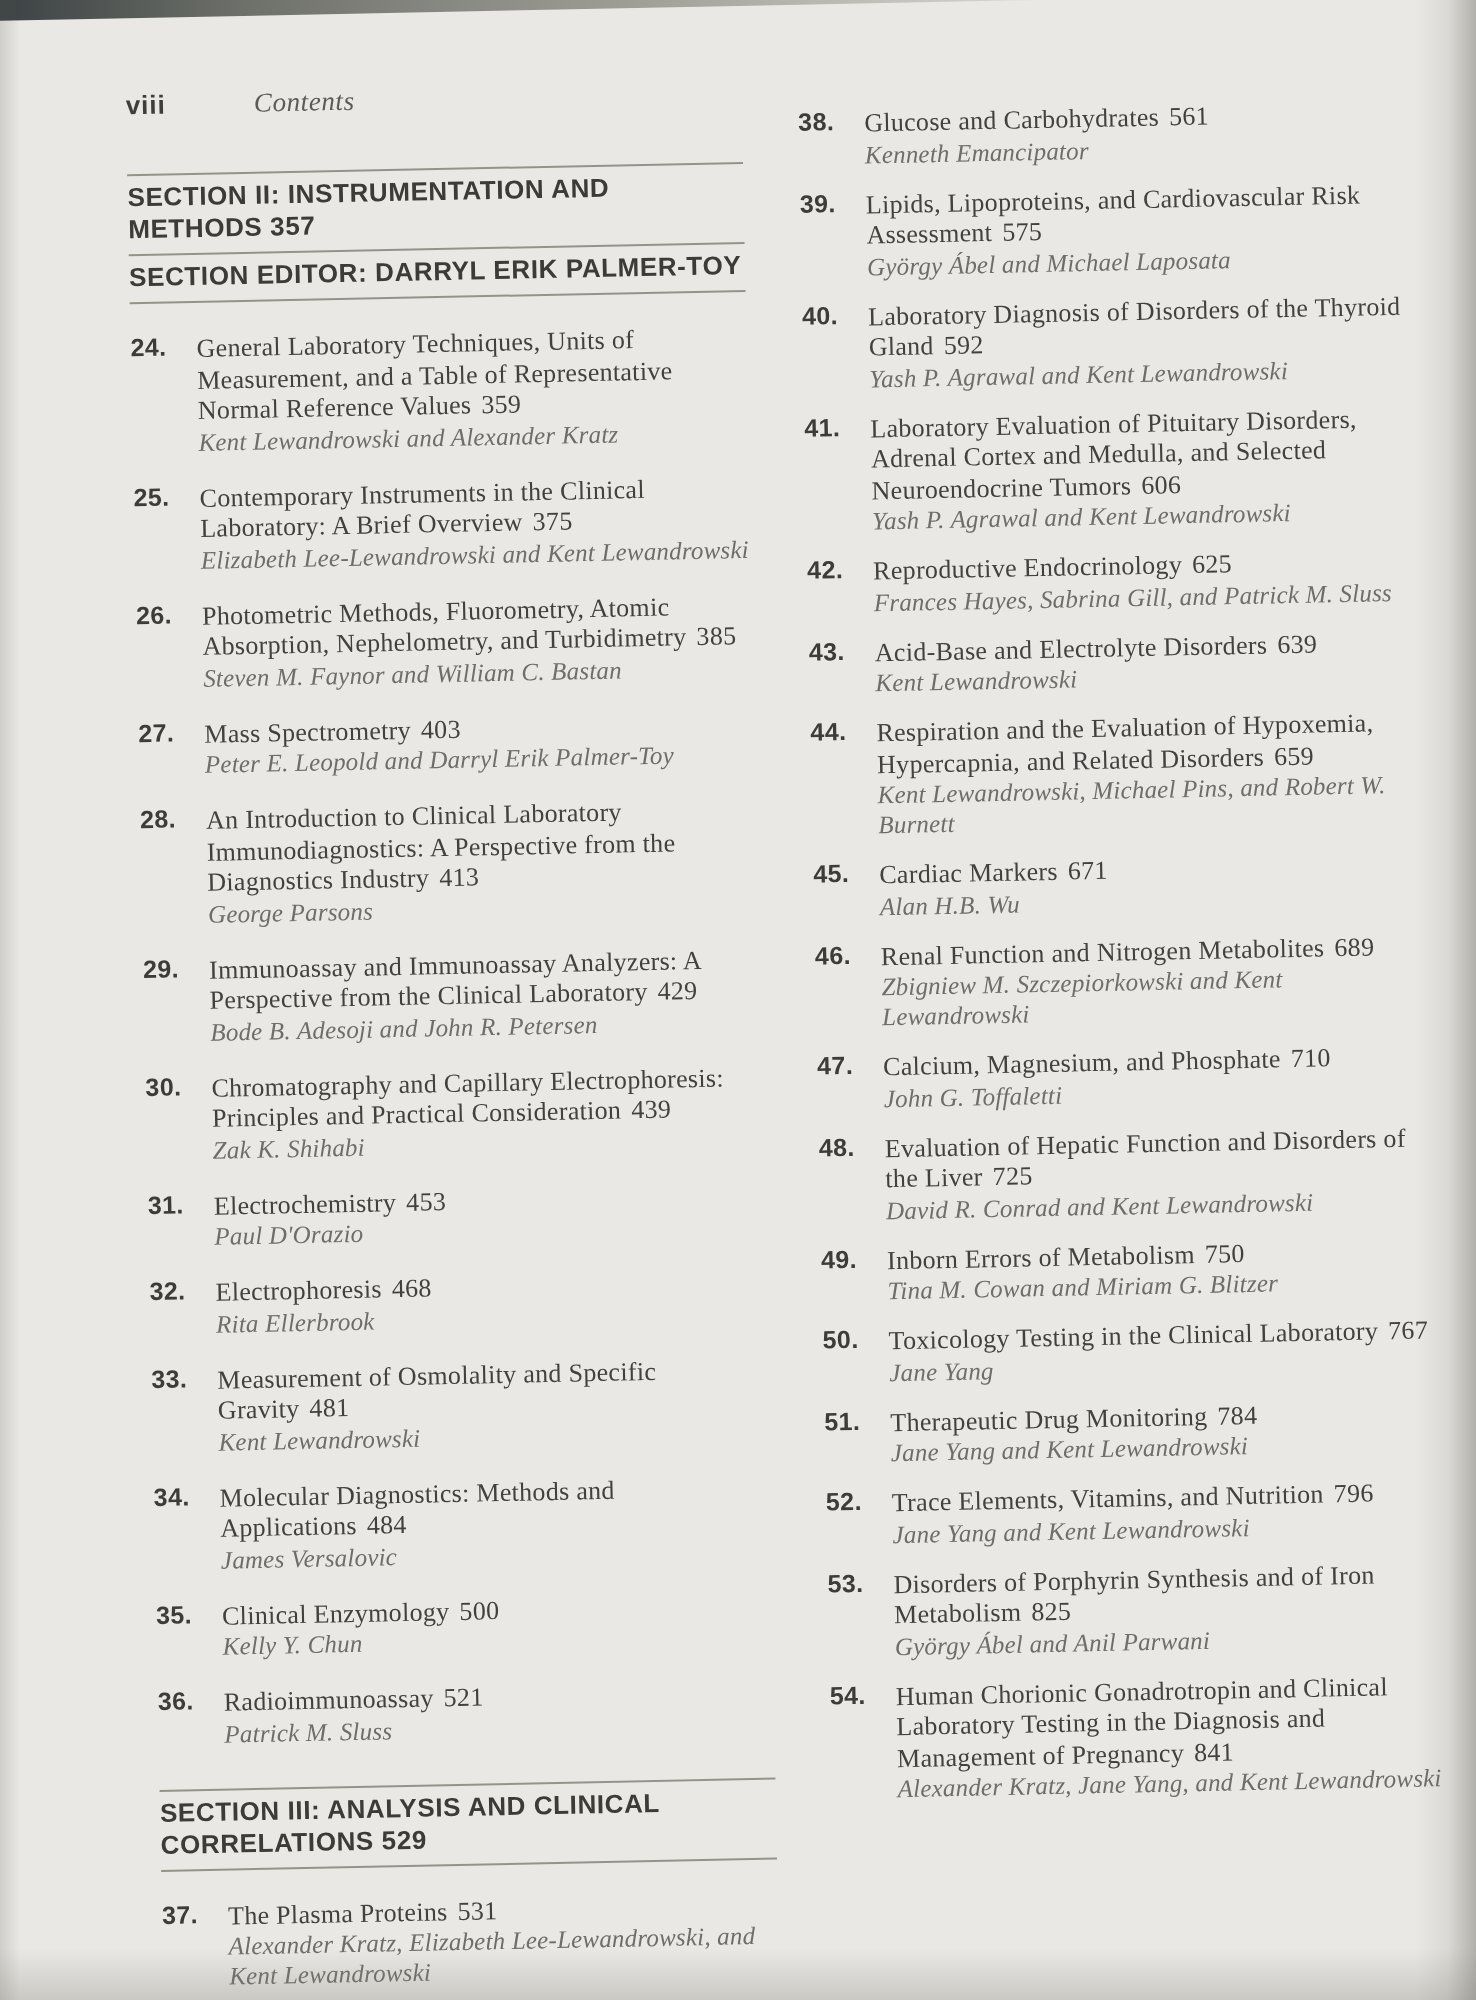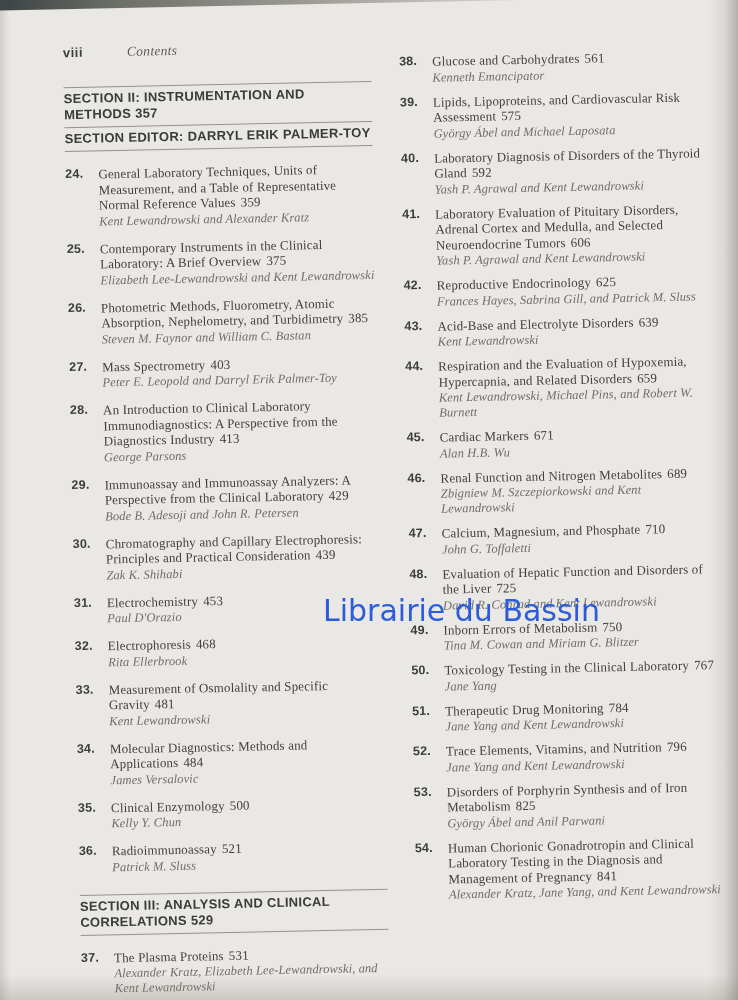--- a/index.html
+++ b/index.html
@@ -241,14 +241,13 @@
   <div class="entry">
     <span class="num">54.</span>
     <span class="body"><span class="title">Human Chorionic Gonadrotropin and Clinical Laboratory Testing in the Diagnosis and Management of Pregnancy</span><span class="pg">841</span><span class="authors">Alexander Kratz, Jane Yang, and Kent Lewandrowski</span></span>
   </div>
 </div>
     </div>
 
   </div>
 
   <div class="edge-shade"></div>
-  <div class="watermark" style="color: rgb(42, 92, 219);">Librairie du Bassin</div>
 </div>
 
 </body></html>

